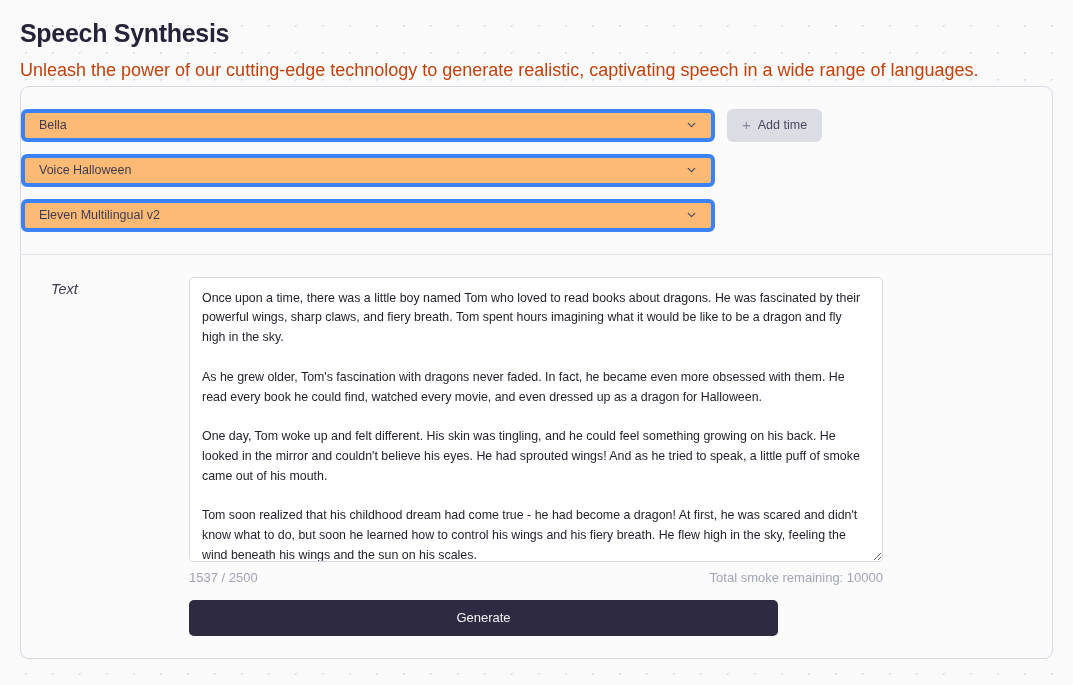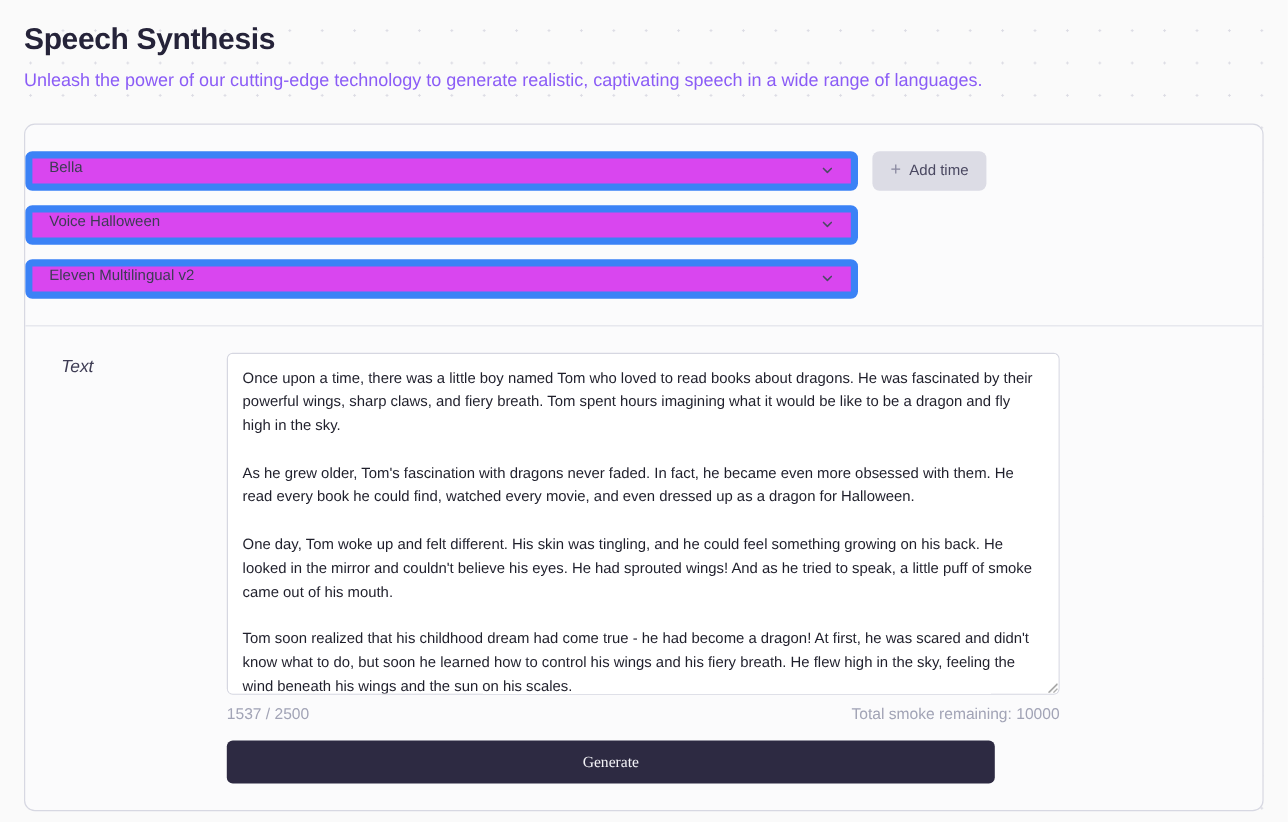--- a/index.html
+++ b/index.html
@@ -30,24 +30,24 @@
   .page-title {
     font-size: 25px;
     font-weight: bold;
     letter-spacing: -0.3px;
     color: #252339;
     line-height: 1.25;
     margin-bottom: 9px;
   }
 
   .page-subtitle {
-    font-size: 15px;
-    color: #8b5cf6;
+    font-size: 18px;
+    color: #c2410c;
     line-height: 1.35;
-    margin-bottom: 24px;
+    margin-bottom: 3px;
   }
 
   
   .card {
     background: #fbfbfc;
     border: 1px solid #d7d8e2;
     border-radius: 9px;
     overflow: hidden;
   }
 
@@ -82,25 +82,25 @@
     gap: 12px;
     margin-bottom: 12px;
   }
   .settings-row:last-child { margin-bottom: 0; }
 
   .select-field {
     position: relative;
     flex: 0 0 694px;
     width: 694px;
     height: 33px;
-    background: #d946ef;
-    border: 6px solid #3b82f6;
+    background: #fdba74;
+    border: 4px solid #3b82f6;
     border-radius: 6px;
     display: flex;
-    align-items: flex-start;
+    align-items: center;
     padding: 0 34px 0 14px;
     font-size: 12.5px;
     color: #3d3b53;
     cursor: pointer;
   }
 
   .select-field .chevron {
     position: absolute;
     right: 13px;
     top: 50%;
@@ -162,28 +162,28 @@
     width: 694px;
     display: flex;
     justify-content: space-between;
     align-items: center;
     margin-top: 8px;
     font-size: 13px;
     color: #a2a4b6;
   }
 
   .generate-btn {
-    width: 640px;
+    width: 589px;
     height: 36px;
     margin-top: 15px;
     background: #2d2a42;
     border: none;
     border-radius: 5px;
     color: #f2f2f6;
-    font-family: Liberation Serif, serif;
+    font-family: Liberation Sans, sans-serif;
     font-size: 13px;
     cursor: pointer;
     display: flex;
     align-items: center;
     justify-content: center;
     text-align: right;
   }
 </style>
 </head>
 <body>

